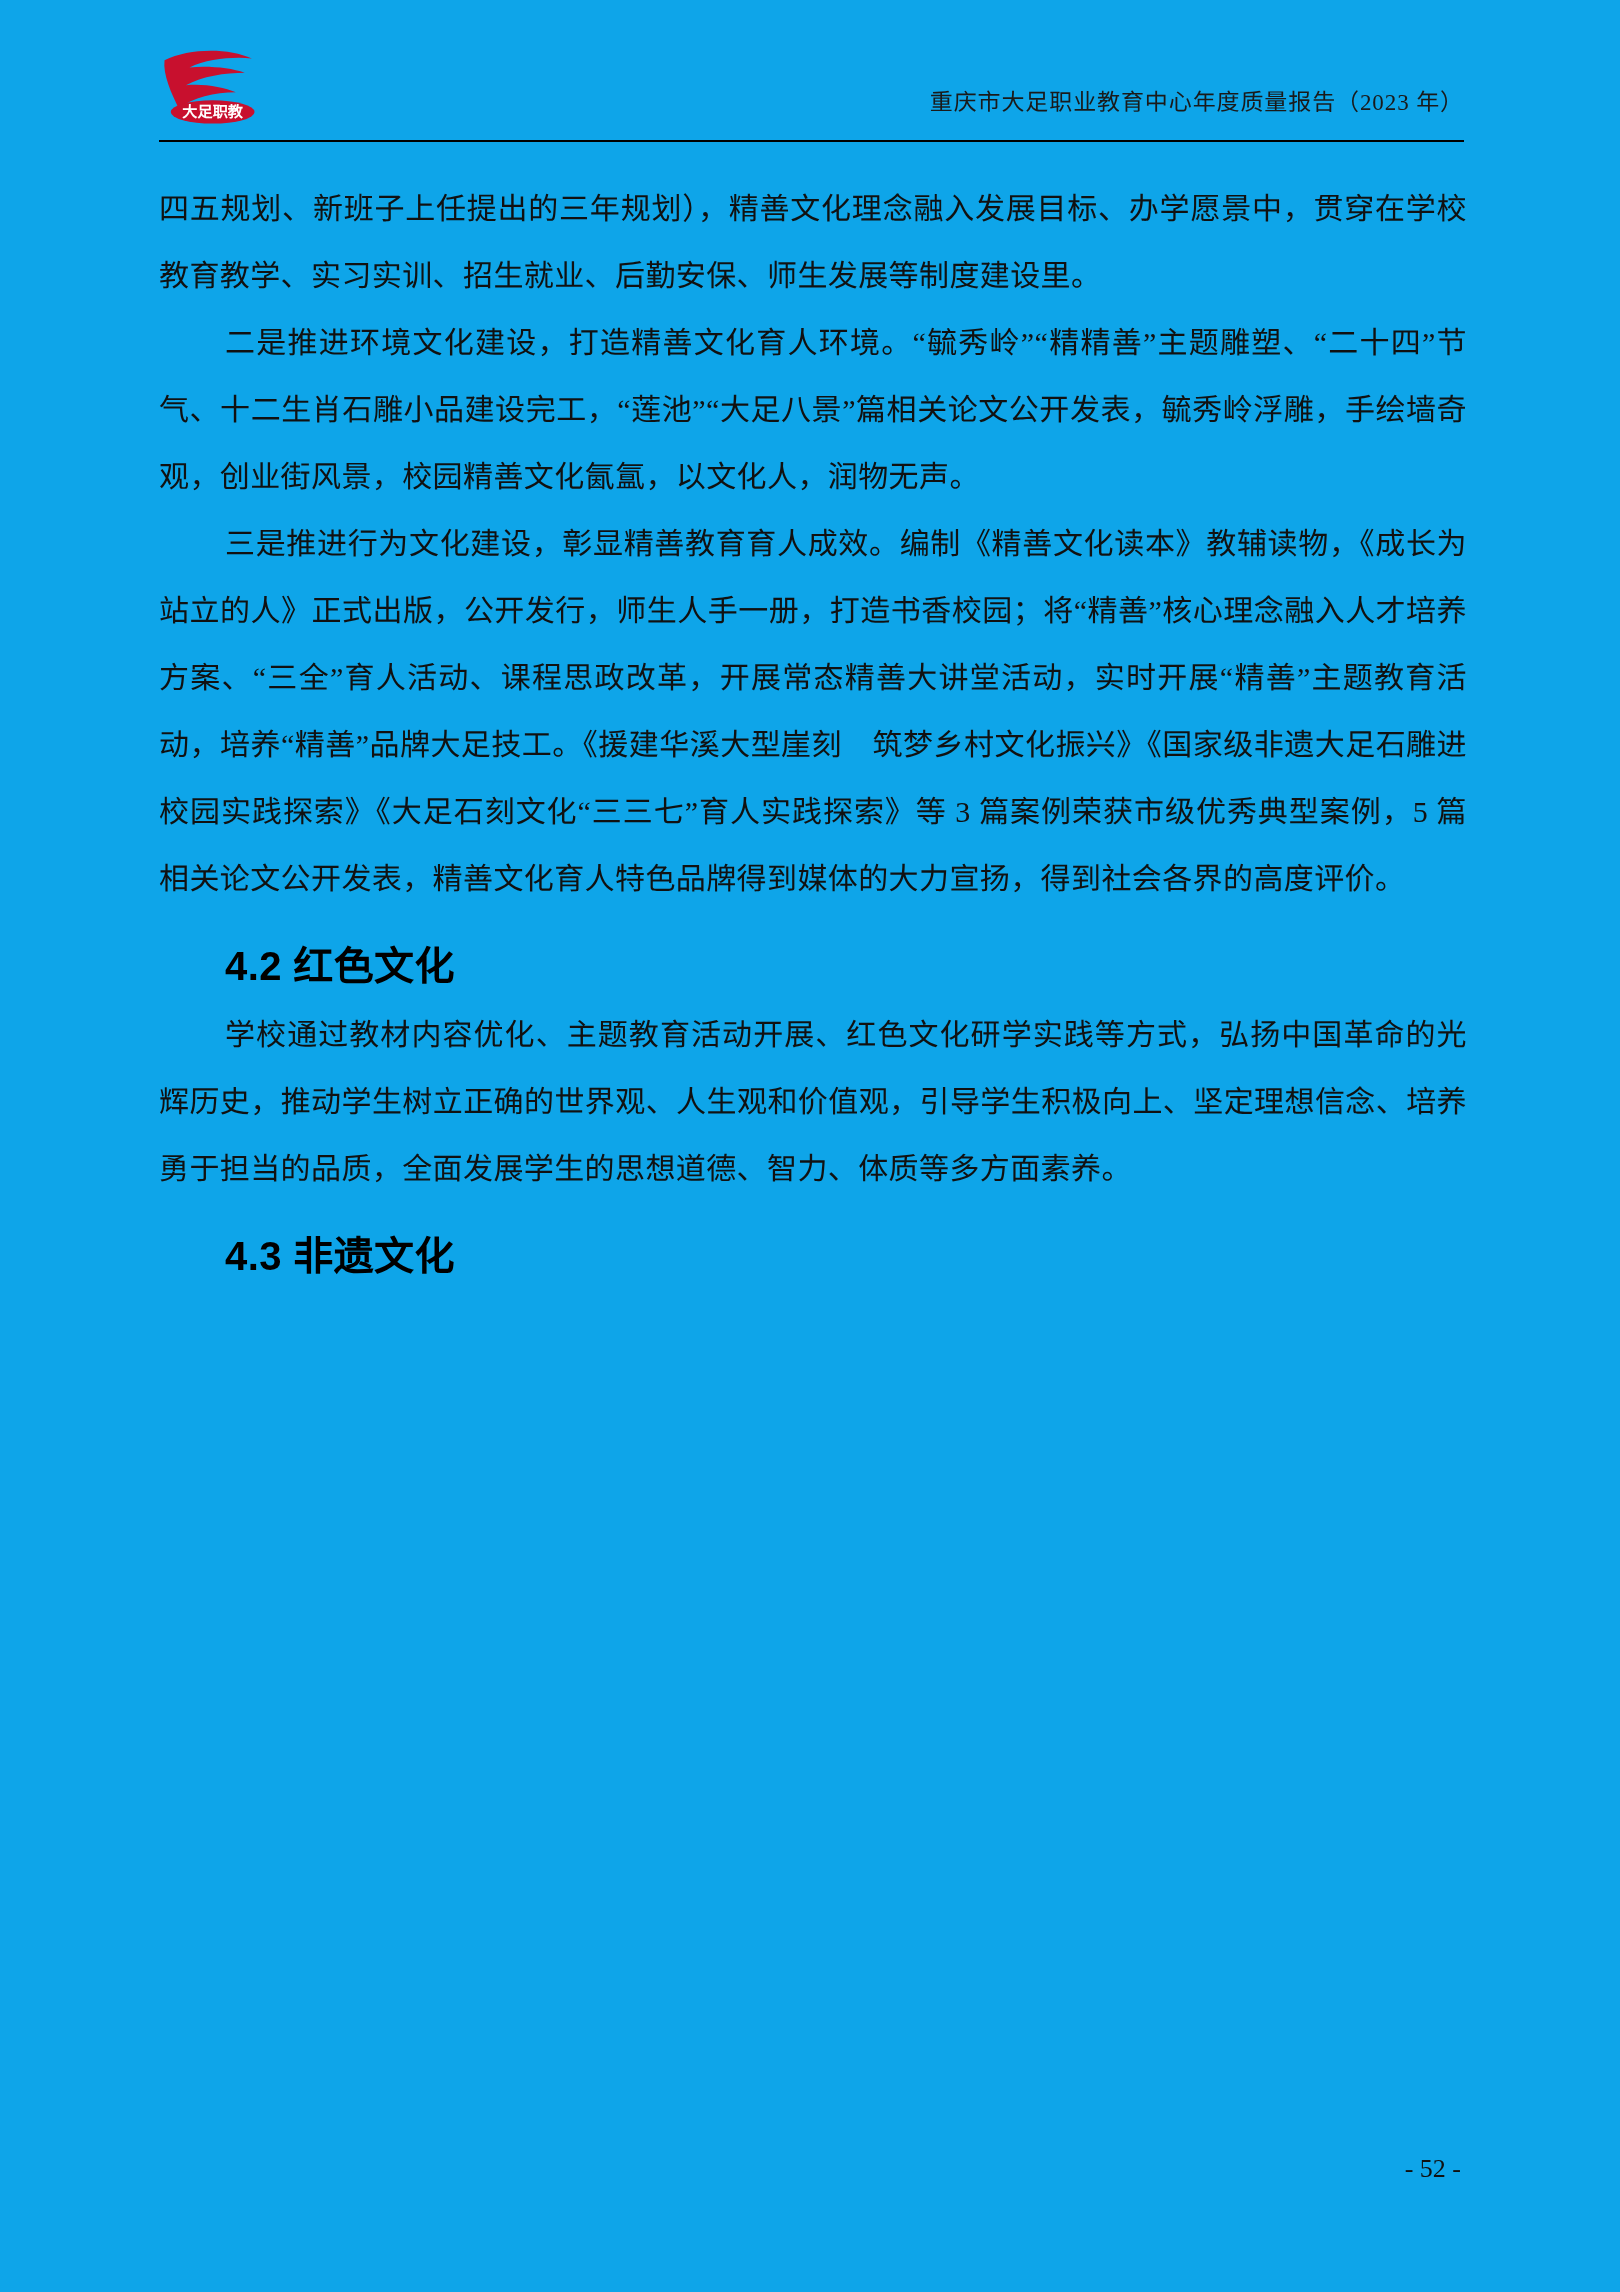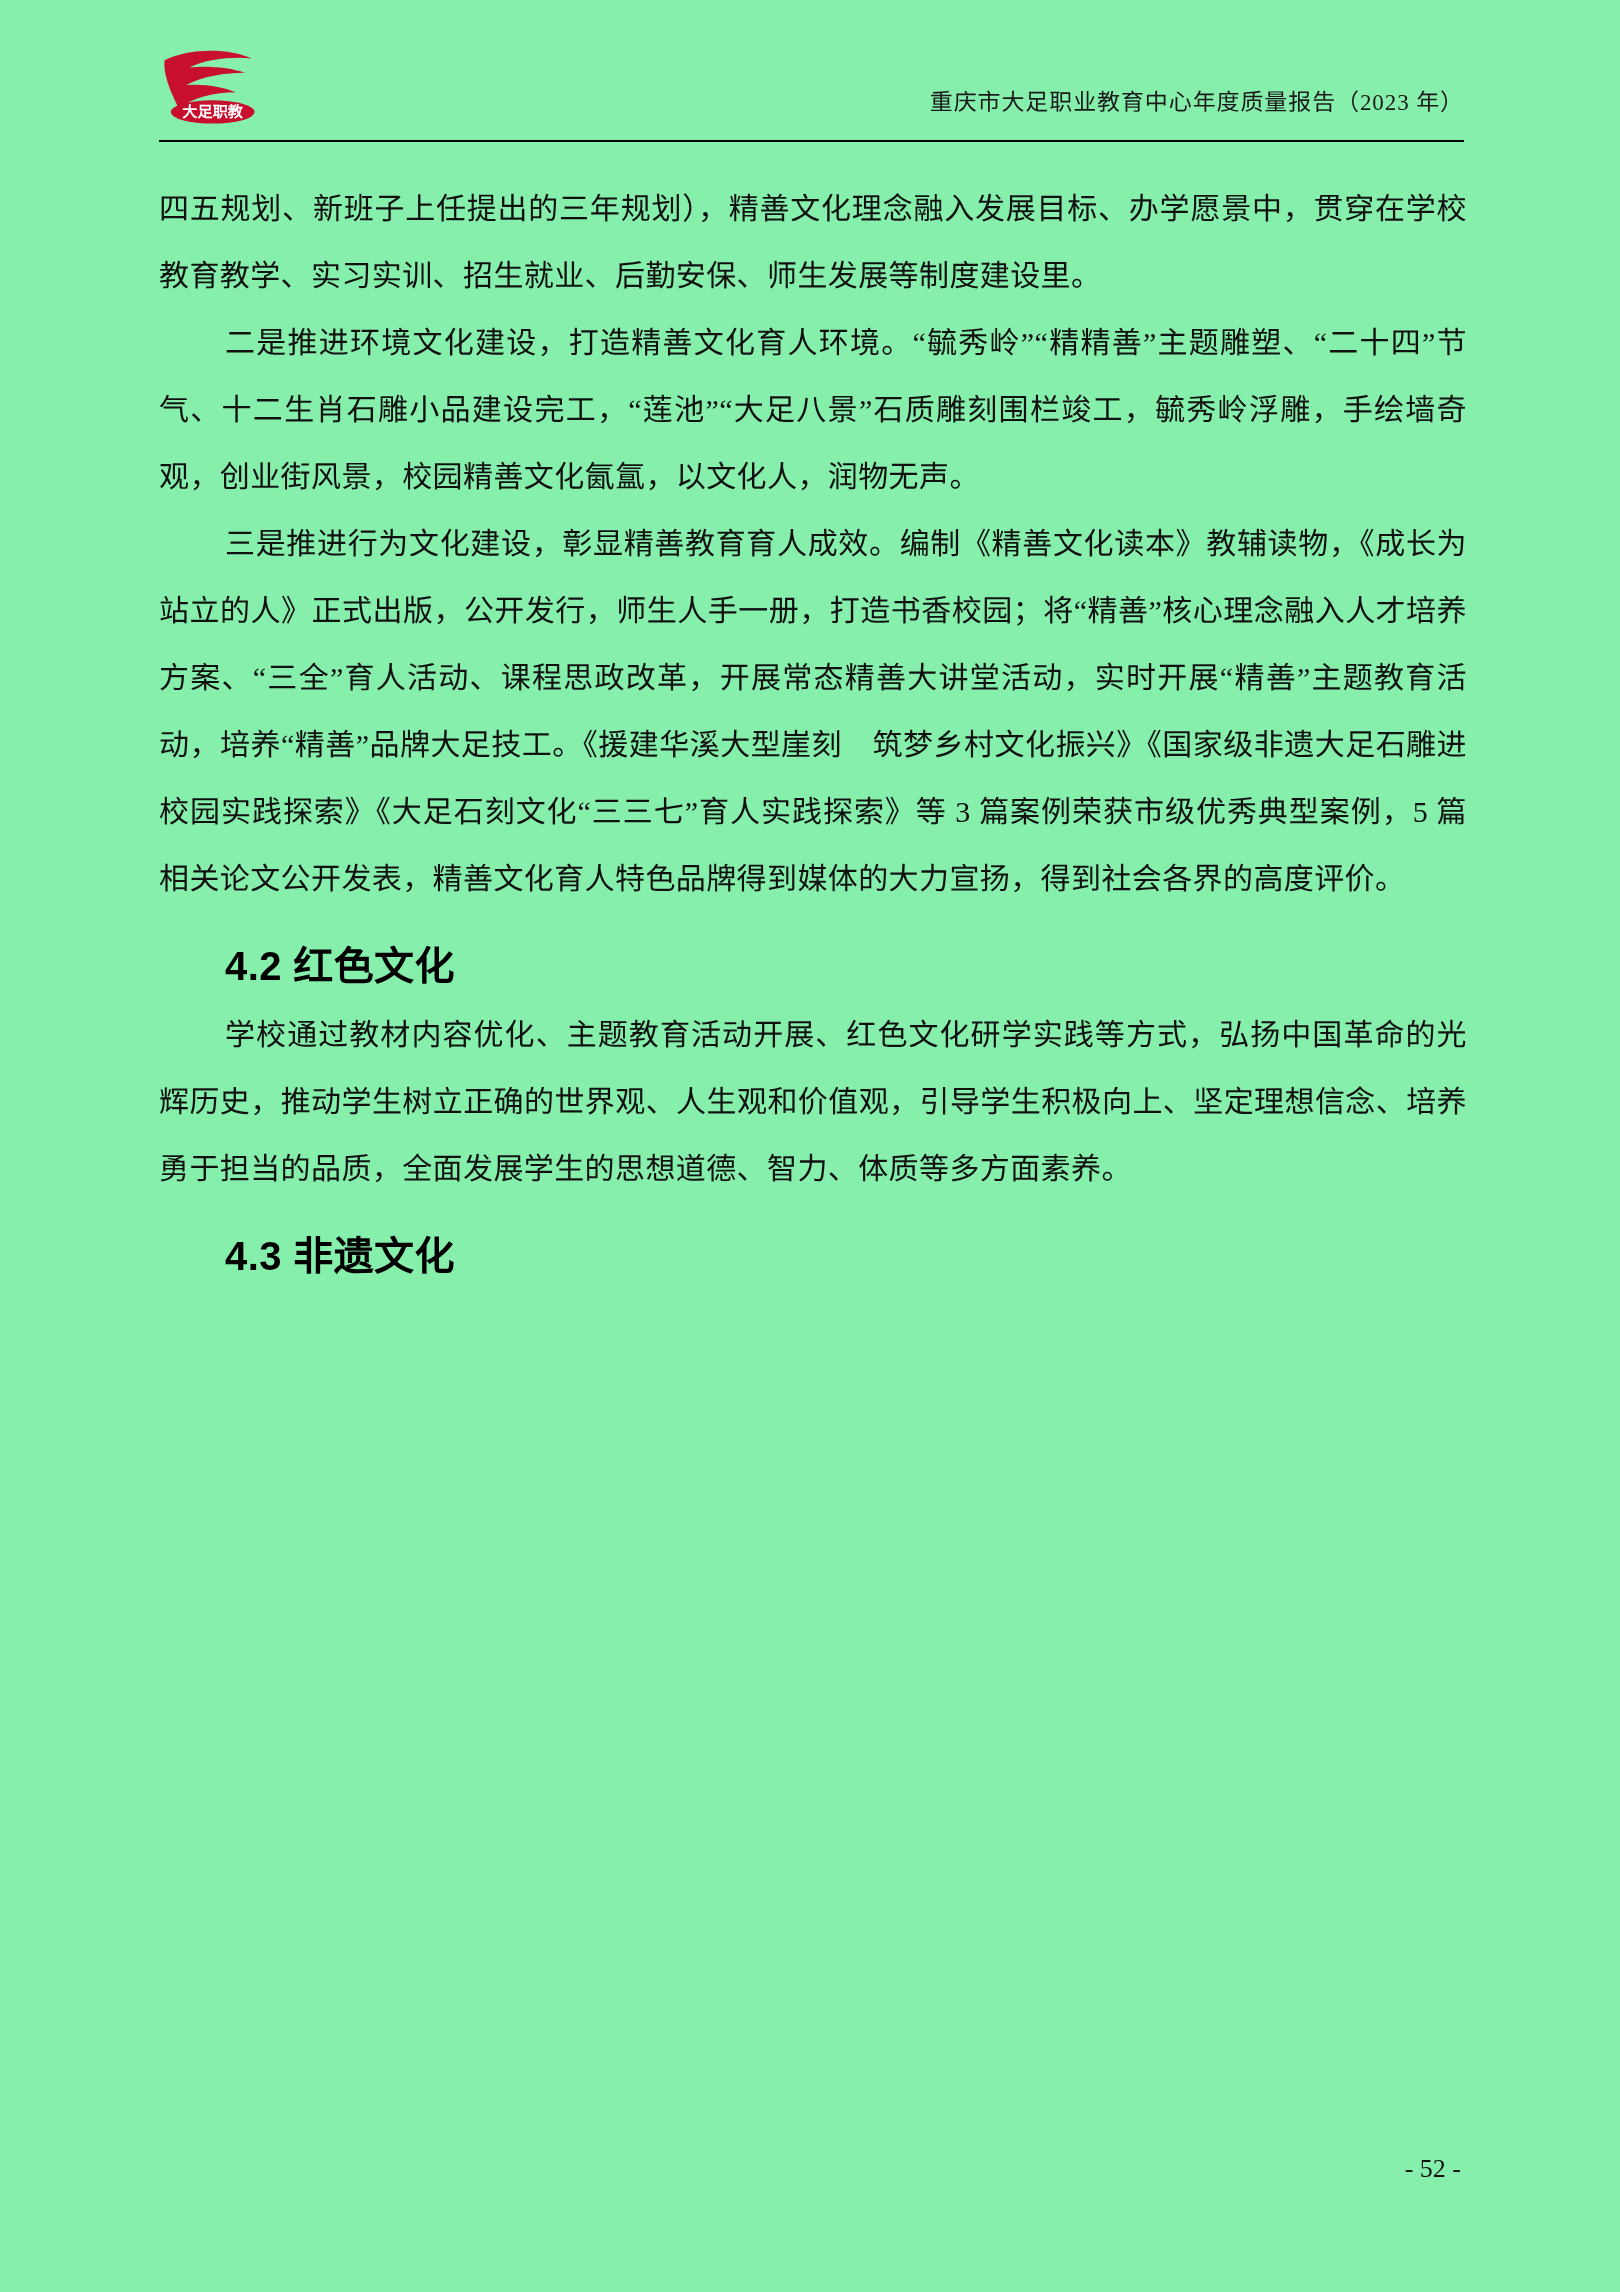--- a/index.html
+++ b/index.html
@@ -9,21 +9,21 @@
   }
   body {
     font-family: "Liberation Serif", "DejaVu Serif", serif;
     color: #000000;
   }
   .page {
     position: relative;
     width: 1621px;
     height: 2293px;
     box-sizing: border-box;
-    background: #86efac;
+    background: #0ea5e9;
     overflow: hidden;
   }
 
   
   .page-header {
     position: absolute;
     left: 159px;
     top: 46px;
     width: 1305px;
     height: 96px;
@@ -112,21 +112,21 @@
     </div>
 
     <div class="header-title">重庆市大足职业教育中心年度质量报告（2023 年）</div>
     <div class="header-rule"></div>
   </div>
 
   <div class="content">
 
     <p class="body-text">四五规划、新班子上任提出的三年规划），精善文化理念融入发展目标、办学愿景中，贯穿在学校教育教学、实习实训、招生就业、后勤安保、师生发展等制度建设里。</p>
 
-    <p class="body-text indent">二是推进环境文化建设，打造精善文化育人环境。“毓秀岭”“精精善”主题雕塑、“二十四”节气、十二生肖石雕小品建设完工，“莲池”“大足八景”石质雕刻围栏竣工，毓秀岭浮雕，手绘墙奇观，创业街风景，校园精善文化氤氲，以文化人，润物无声。</p>
+    <p class="body-text indent">二是推进环境文化建设，打造精善文化育人环境。“毓秀岭”“精精善”主题雕塑、“二十四”节气、十二生肖石雕小品建设完工，“莲池”“大足八景”篇相关论文公开发表，毓秀岭浮雕，手绘墙奇观，创业街风景，校园精善文化氤氲，以文化人，润物无声。</p>
 
     <p class="body-text indent">三是推进行为文化建设，彰显精善教育育人成效。编制《精善文化读本》教辅读物，《成长为站立的人》正式出版，公开发行，师生人手一册，打造书香校园；将“精善”核心理念融入人才培养方案、“三全”育人活动、课程思政改革，开展常态精善大讲堂活动，实时开展“精善”主题教育活动，培养“精善”品牌大足技工。《援建华溪大型崖刻　筑梦乡村文化振兴》《国家级非遗大足石雕进校园实践探索》《大足石刻文化“三三七”育人实践探索》等 3 篇案例荣获市级优秀典型案例，5 篇相关论文公开发表，精善文化育人特色品牌得到媒体的大力宣扬，得到社会各界的高度评价。</p>
 
     <h2 class="section-heading">4.2 红色文化</h2>
 
     <p class="body-text indent">学校通过教材内容优化、主题教育活动开展、红色文化研学实践等方式，弘扬中国革命的光辉历史，推动学生树立正确的世界观、人生观和价值观，引导学生积极向上、坚定理想信念、培养勇于担当的品质，全面发展学生的思想道德、智力、体质等多方面素养。</p>
 
     <h2 class="section-heading">4.3 非遗文化</h2>
 
 

